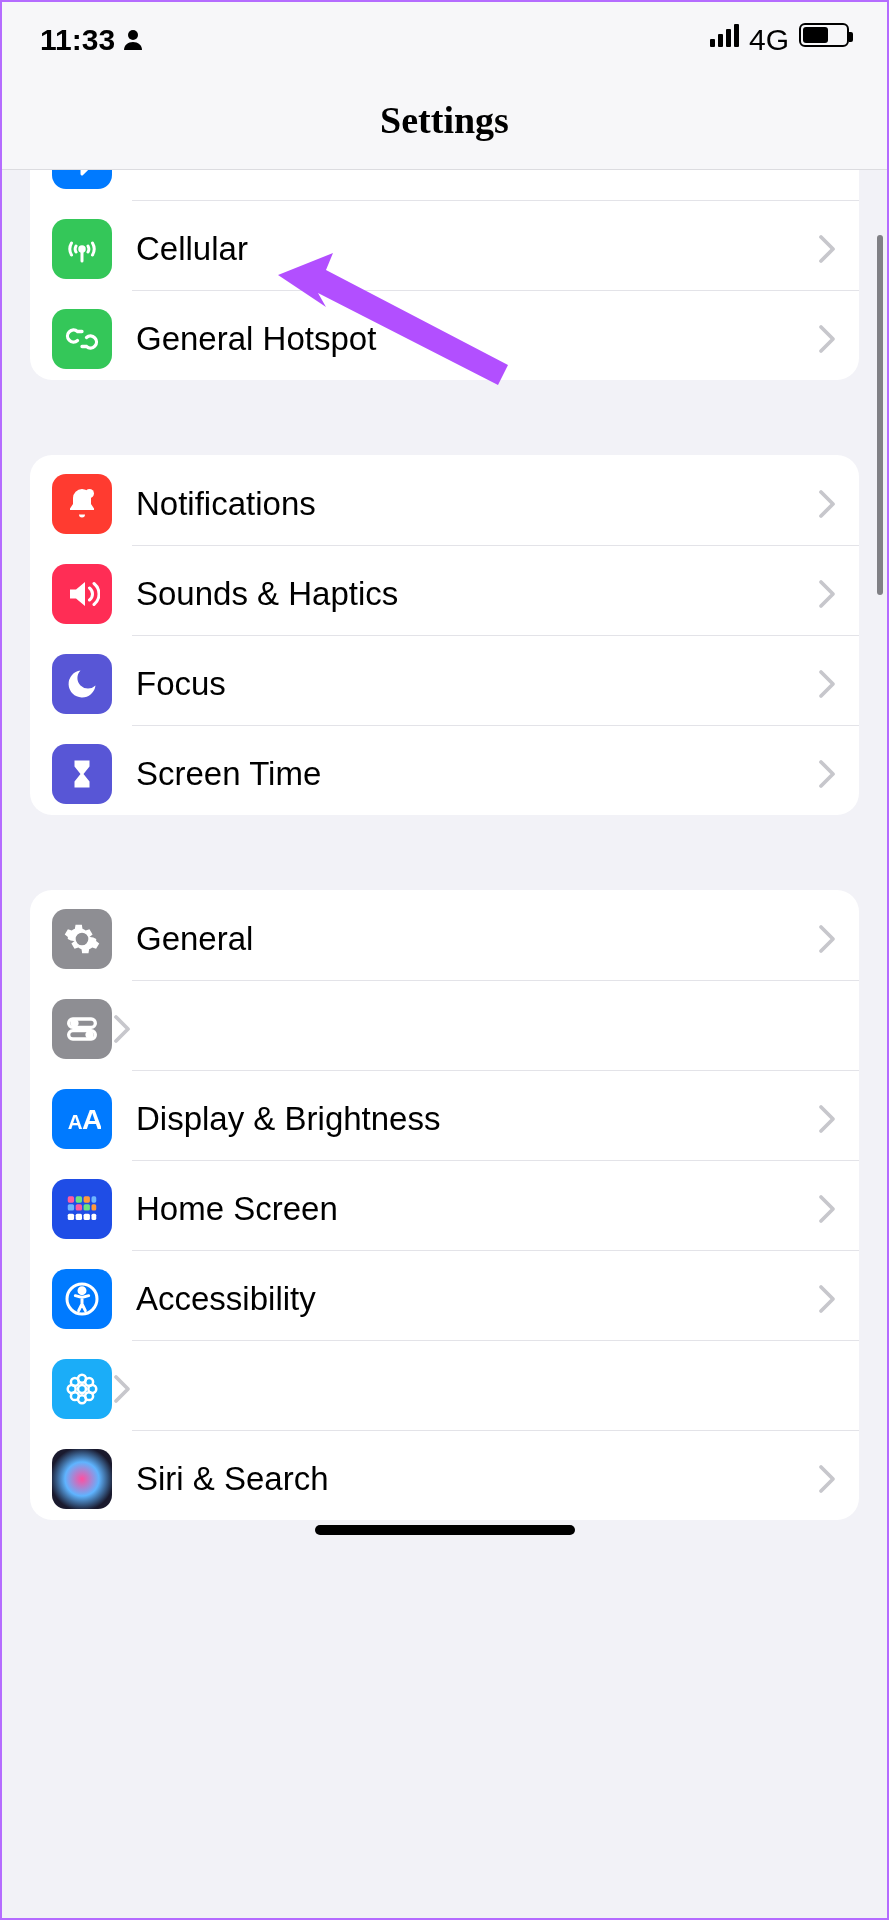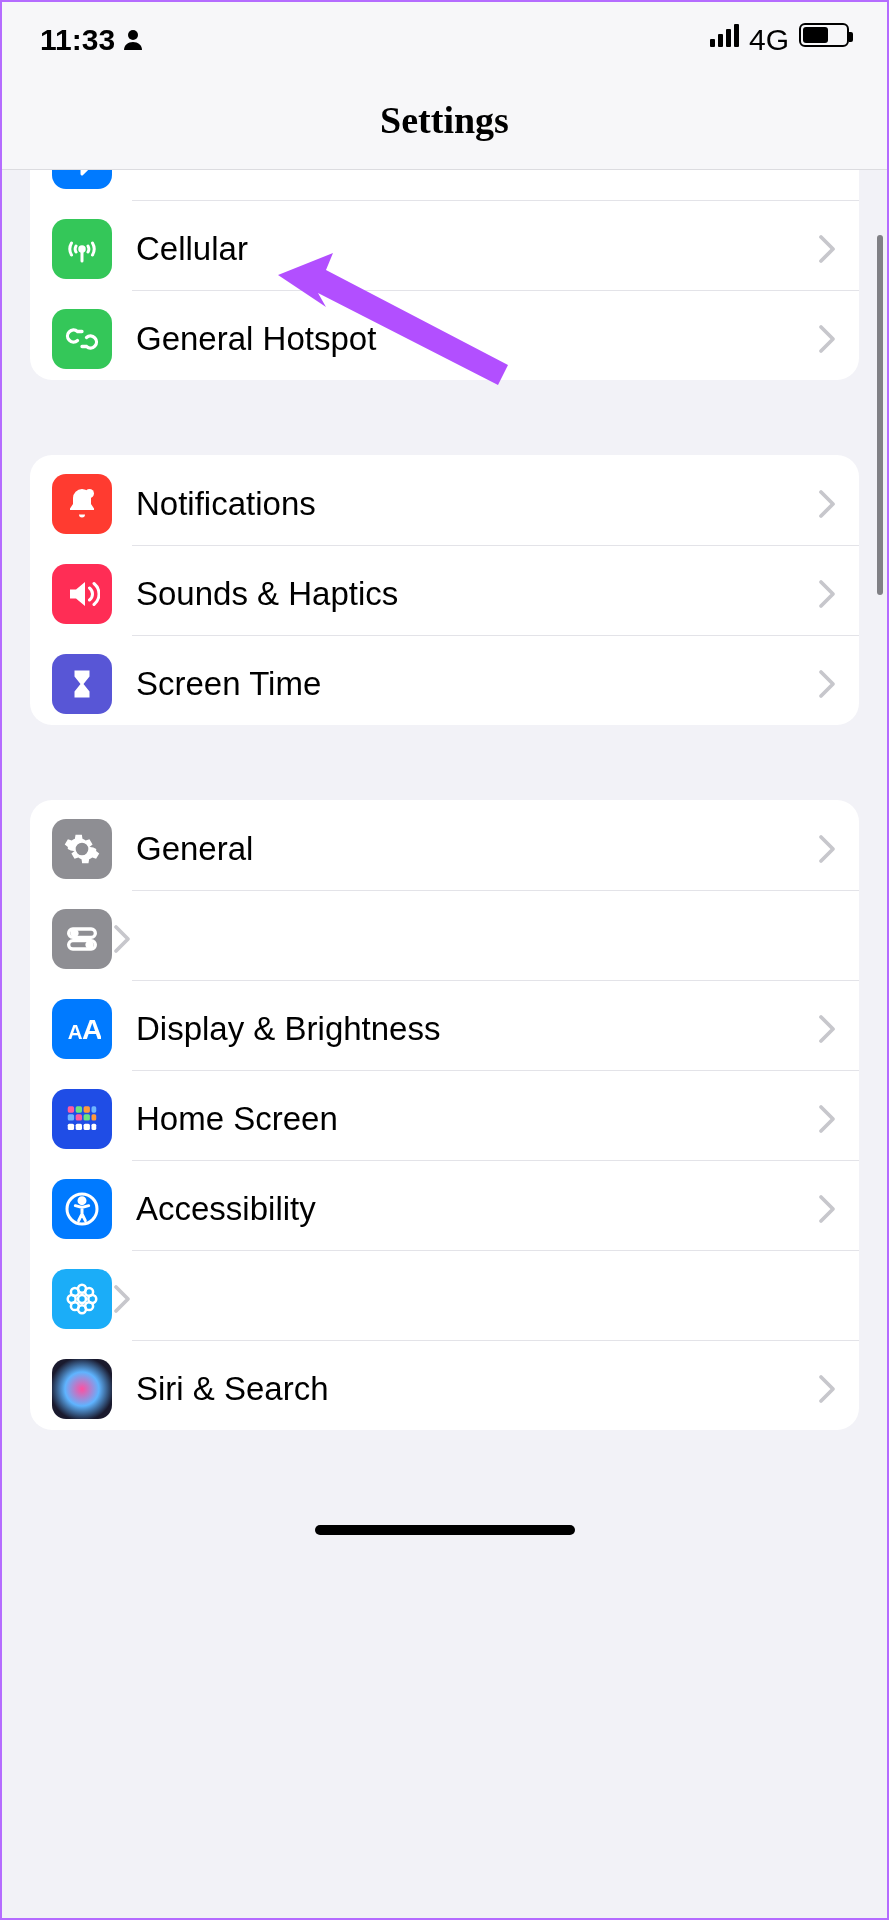--- a/index.html
+++ b/index.html
@@ -232,20 +232,31 @@
         </svg>
     </div>
     <div class="row">
       <div class="icon-box c-pink">
         <svg width="36" height="36" viewBox="0 0 24 24" fill="#fff">
             <path d="M4 9v6h4l6 5V4l-6 5H4z"></path>
             <path d="M17 8a5 5 0 0 1 0 8M20 5a9 9 0 0 1 0 14" fill="none" stroke="#fff" stroke-width="2" stroke-linecap="round"></path>
           </svg>
       </div>
       <div class="row-label">Sounds &amp; Haptics</div>
+      <svg class="chevron" width="20" height="30" viewBox="0 0 12 20" fill="none" stroke="#c7c7cc" stroke-width="2.5" stroke-linecap="round" stroke-linejoin="round">
+          <path d="M2 2l8 8-8 8"></path>
+        </svg>
+    </div>
+    <div class="row">
+      <div class="icon-box c-indigo">
+        <svg width="36" height="36" viewBox="0 0 24 24" fill="#fff">
+            <path d="M21 13A9 9 0 1 1 11 3a7 7 0 0 0 10 10z"></path>
+          </svg>
+      </div>
+      <div class="row-label">Focus</div>
       <svg class="chevron" width="20" height="30" viewBox="0 0 12 20" fill="none" stroke="#c7c7cc" stroke-width="2.5" stroke-linecap="round" stroke-linejoin="round">
           <path d="M2 2l8 8-8 8"></path>
         </svg>
     </div>
     <div class="row">
       <div class="icon-box c-indigo">
         <svg width="36" height="36" viewBox="0 0 24 24" fill="#fff">
             <path d="M7 3h10v4l-4 5 4 5v4H7v-4l4-5-4-5V3z"></path>
           </svg>
       </div>

